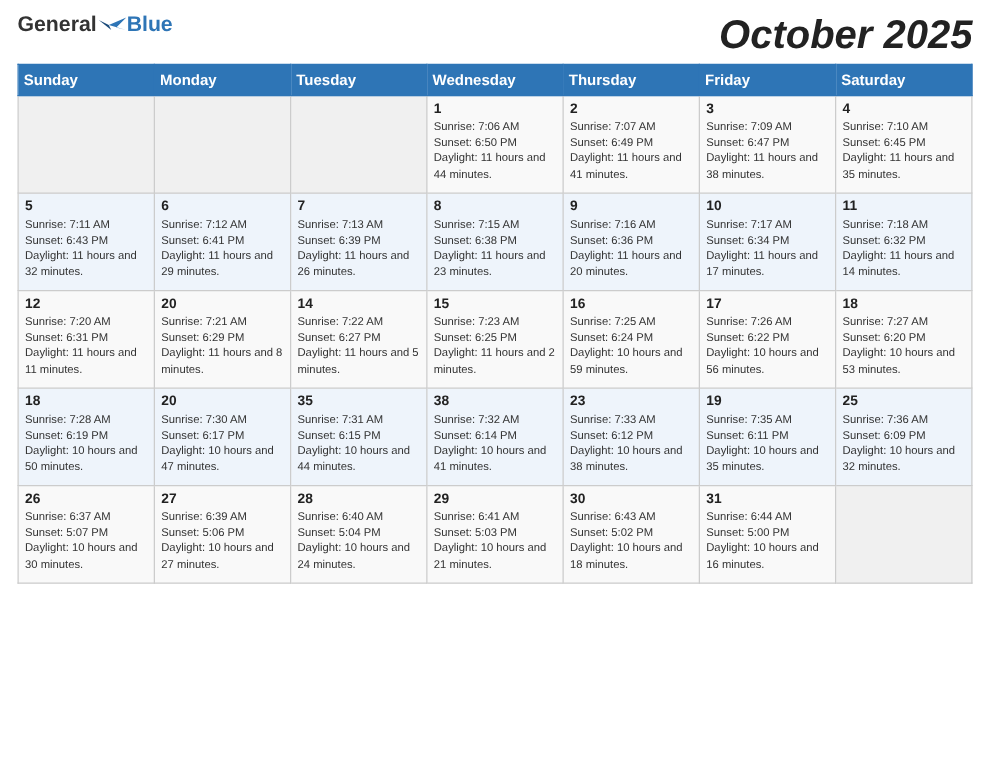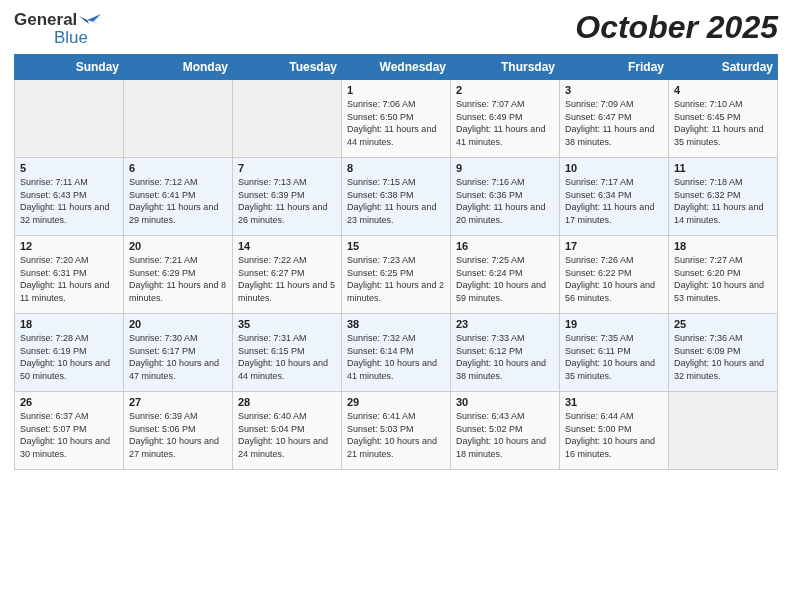--- a/index.html
+++ b/index.html
@@ -17,22 +17,22 @@
       padding: 10px 14px 10px 14px;
     }
     .header {
       display: flex;
       justify-content: space-between;
       align-items: flex-start;
       margin-bottom: 6px;
     }
     .logo {
       display: flex;
-      flex-direction: column;
-      align-items: flex-start;
+      flex-direction: row;
+      align-items: flex-end;
     }
     .logo-general { color: #333; }
     .logo-blue { color: #1a6bbf; }
     .title-area {
       text-align: center;
       font-style: italic;
     }
     .month-title {
       font-size: 32px;
       font-weight: bold;
@@ -46,21 +46,21 @@
     .calendar {
       width: 100%;
       border-collapse: collapse;
       border: 1px solid #ccc;
     }
     .calendar th {
       background: #2e75b6;
       color: #fff;
       font-size: 12px;
       font-weight: bold;
-      text-align: right;
+      text-align: left;
       padding: 5px 4px;
       border: 1px solid #2e75b6;
     }
     .calendar td {
       vertical-align: top;
       padding: 4px 5px;
       border: 1px solid #ccc;
       font-size: 9.5px;
       color: #222;
       width: calc(100% / 7);
@@ -94,21 +94,21 @@
 <div class="page">
   <div class="header">
     <div class="logo">
       <div style="display:flex;align-items:center;">
         <span class="logo-general" style="font-size:17px;font-weight:bold;color:#333;">General</span>
         <svg width="22" height="16" viewBox="0 0 22 16" style="margin-left:2px;">
           <polygon points="8,8 22,2 14,10 22,12" fill="#2e75b6"></polygon>
           <polygon points="8,8 0,4 10,12" fill="#1a4a7a"></polygon>
         </svg>
       </div>
-      <span class="logo-blue" style="font-size:17px;font-weight:normal;color:#2e75b6;margin-top:-2px;margin-left:40px;">Blue</span>
+      <span class="logo-blue" style="font-size:17px;font-weight:bold;color:#2e75b6;margin-top:-2px;">Blue</span>
     </div>
     <div class="title-area">
       <div class="month-title">October 2025</div>
     </div>
   </div>
 
   <table class="calendar">
     <thead>
       <tr>
 

